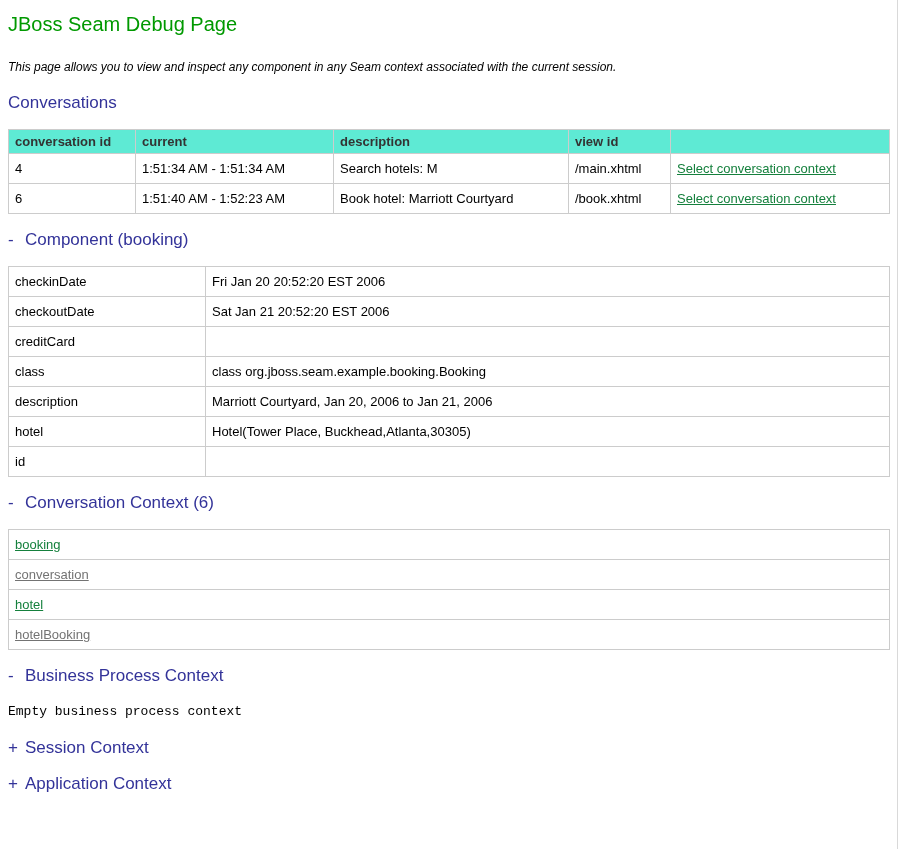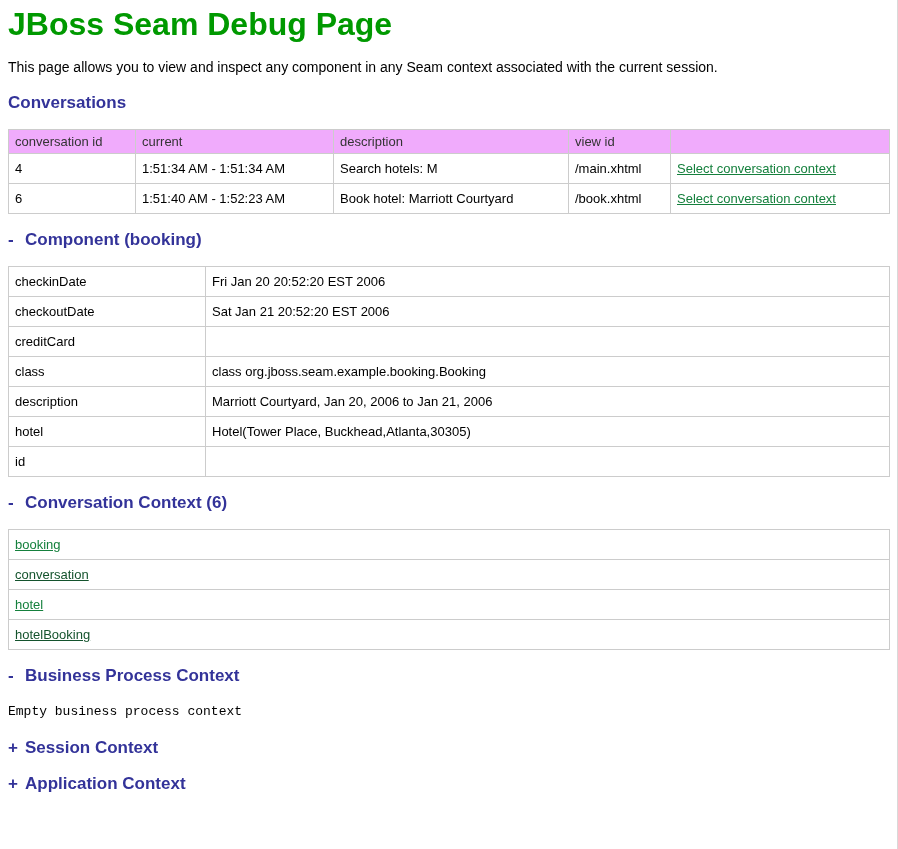--- a/index.html
+++ b/index.html
@@ -13,35 +13,36 @@
     min-height: 833px;
   }
   .window-edge {
     position: fixed;
     top: 0; right: 0;
     width: 1px; height: 100vh;
     background: #d9d9d9;
   }
   h1 {
     color: #009900;
-    font-size: 32px;
+    font-size: 20px;
     line-height: 28px;
-    font-weight: bold;
+    font-weight: normal;
     margin: 2px 0 0 0;
   }
   p.intro {
     margin: 21px 0 0 0;
-    font-size: 14px;
+    font-size: 12px;
     line-height: 16px;
+    font-style: italic;
   }
   h2 {
     color: #333399;
     font-size: 17px;
     line-height: 20px;
-    font-weight: bold;
+    font-weight: normal;
     margin: 16px 0;
   }
   h2.first { margin: 18px 0 16px 0; }
   h2 .prefix {
     display: inline-block;
     width: 17px;
   }
   table {
     border-collapse: collapse;
     table-layout: fixed;
@@ -49,29 +50,29 @@
   }
   th, td {
     border: 1px solid #cccccc;
     text-align: left;
     font-size: 13px;
     line-height: 15px;
     overflow: hidden;
     white-space: nowrap;
   }
   th {
-    background: #f0abfc;
+    background: #5eead4;
     color: #333333;
-    font-weight: normal;
+    font-weight: bold;
     padding: 4px 6px;
   }
   td { padding: 7px 6px; }
   a { text-decoration: underline; cursor: pointer; }
   a.purple { color: #15803d; }
-  a.blue { color: #14532d; text-align: center; }
+  a.blue { color: #737373; text-align: center; }
   p.empty-text {
     margin: 18px 0;
     font-size: 13px;
     line-height: 16px;
     font-family: Liberation Mono, monospace;
   }
 </style>
 </head>
 <body>
 

